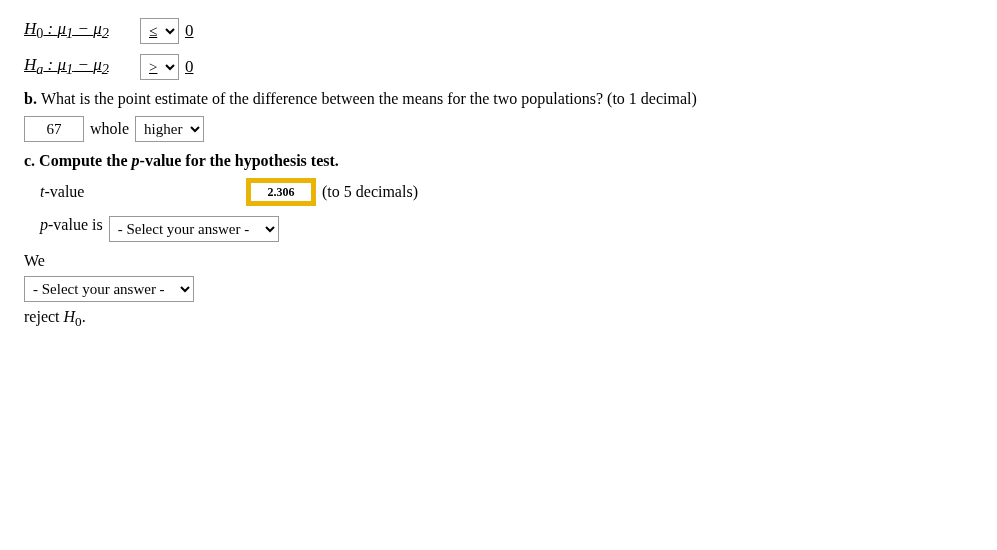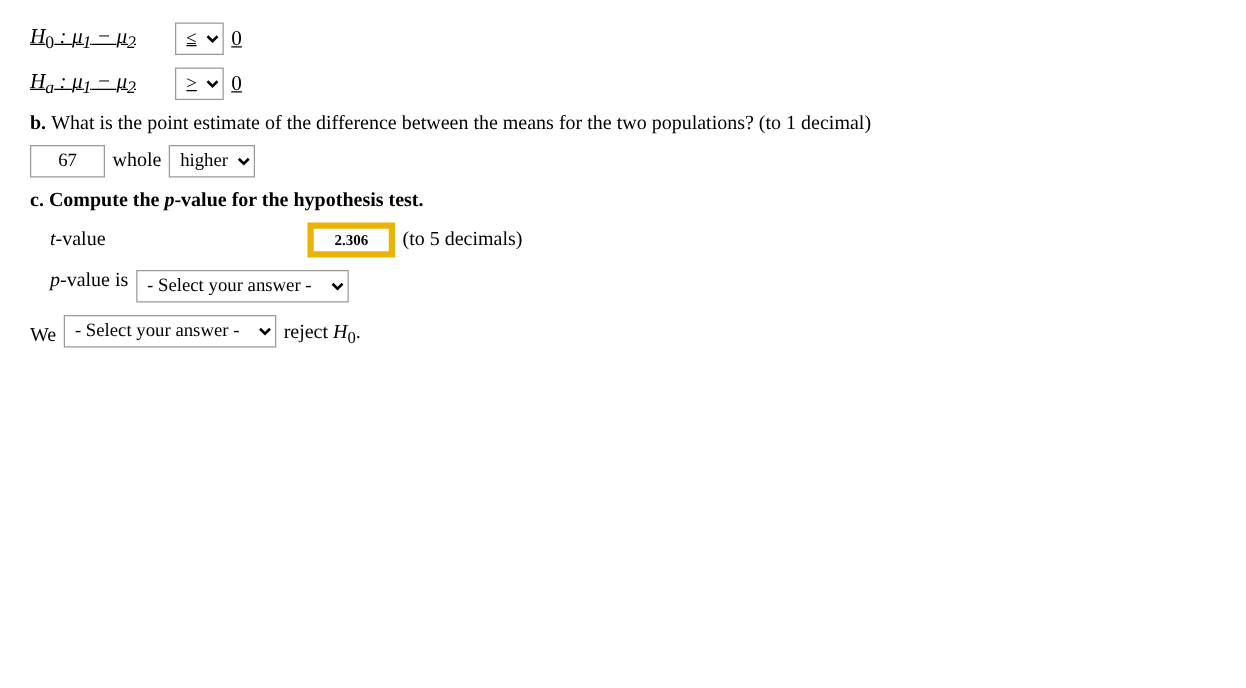--- a/index.html
+++ b/index.html
@@ -76,23 +76,24 @@
       margin-left: 16px;
       margin-top: 6px;
     }
     .pvalue-row {
       display: flex;
       gap: 6px;
       margin-bottom: 10px;
     }
     .conclusion-row {
       display: flex;
-      align-items: flex-end;
+      align-items: flex-start;
       gap: 6px;
       margin-bottom: 10px;
+      flex-direction: column;
     }
     .section-b-row {
       display: flex;
       align-items: center;
       gap: 6px;
       margin-bottom: 10px;
     }
   </style>
 </head>
 <body>

